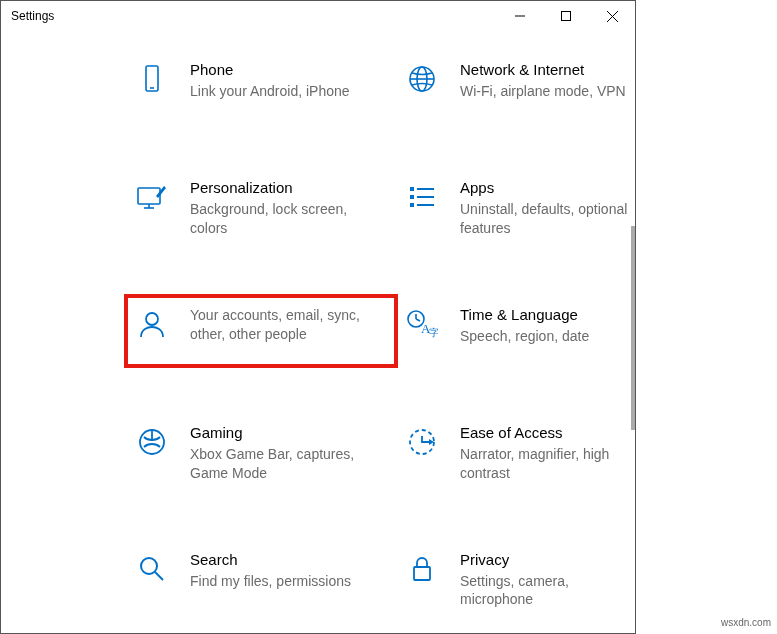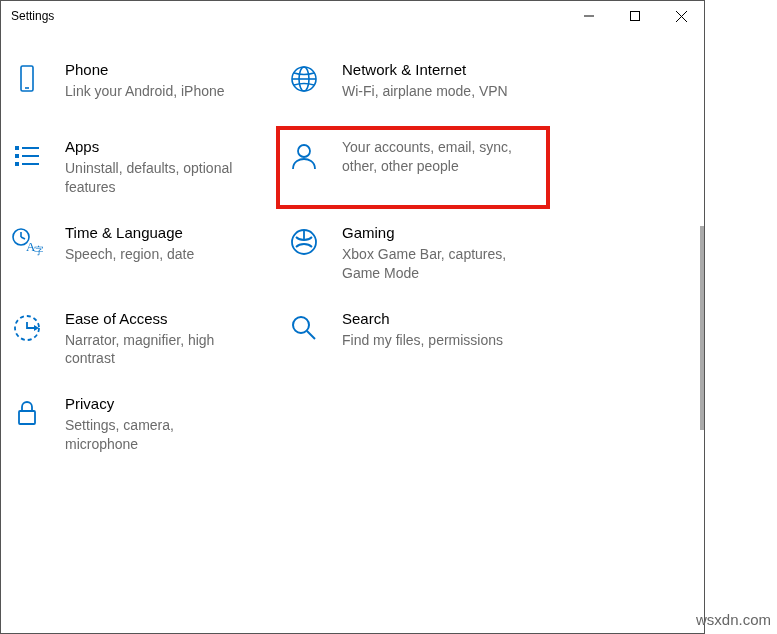--- a/index.html
+++ b/index.html
@@ -5,21 +5,21 @@
     * { box-sizing: border-box; margin: 0; padding: 0; }
     body {
       font-family: "Segoe UI", Arial, sans-serif;
       background: #fff;
       width: 777px;
       height: 634px;
       overflow: hidden;
       position: relative;
     }
     .window {
-      width: 705px;
+      width: 636px;
       height: 634px;
       border: 1px solid #555;
       background: #fff;
       position: relative;
     }
     .titlebar {
       height: 30px;
       display: flex;
       align-items: center;
       justify-content: space-between;
@@ -51,21 +51,21 @@
       right: 0;
       bottom: 0;
       overflow: hidden;
     }
     .grid {
       display: grid;
       grid-template-columns: 270px 270px;
       column-gap: 0;
       row-gap: 48px;
       padding-top: 20px;
-      gap: 7px;
+      padding-left: 125px;
     }
     .tile {
       display: flex;
       align-items: flex-start;
       gap: 22px;
       padding: 10px 12px 10px 10px;
       min-height: 70px;
       cursor: default;
     }
     .tile.highlight {
@@ -101,21 +101,21 @@
       right: 0;
       top: 195px;
       width: 4px;
       height: 204px;
       background: #aaa;
     }
     .watermark {
       position: absolute;
       right: 6px;
       bottom: 6px;
-      font-size: 15px;
+      font-size: 10px;
       color: #666;
       font-family: Arial, sans-serif;
       text-align: center;
     }
   </style>
 </head>
 <body>
 
 <div class="window">
 
@@ -166,20 +166,34 @@
             <path d="M5 9 Q15 12 25 9"></path>
             <path d="M5 21 Q15 18 25 21"></path>
           </svg>
         </span>
         <div class="txt">
           <div class="t-title">Network &amp; Internet</div>
           <div class="t-sub">Wi-Fi, airplane mode, VPN</div>
         </div>
       </div>
 
+      <div class="tile">
+        <span class="icon">
+          <svg width="32" height="30" viewBox="0 0 32 30" fill="none" stroke="currentColor" stroke-width="1.6">
+            <rect x="2" y="6" width="22" height="16" rx="1"></rect>
+            <line x1="8" y1="26" x2="18" y2="26"></line>
+            <line x1="13" y1="22" x2="13" y2="26"></line>
+            <path d="M20 14 L28 4 L30 6 L22 16 Z" fill="currentColor" stroke="none"></path>
+          </svg>
+        </span>
+        <div class="txt">
+          <div class="t-title">Personalization</div>
+          <div class="t-sub">Background, lock screen, colors</div>
+        </div>
+      </div>
 
       <div class="tile">
         <span class="icon">
           <svg width="30" height="30" viewBox="0 0 30 30" fill="currentColor">
             <rect x="3" y="5" width="4" height="4"></rect>
               <rect x="10" y="6" width="17" height="2"></rect>
             <rect x="3" y="13" width="4" height="4"></rect>
               <rect x="10" y="14" width="17" height="2"></rect>
             <rect x="3" y="21" width="4" height="4"></rect>
               <rect x="10" y="22" width="17" height="2"></rect>

